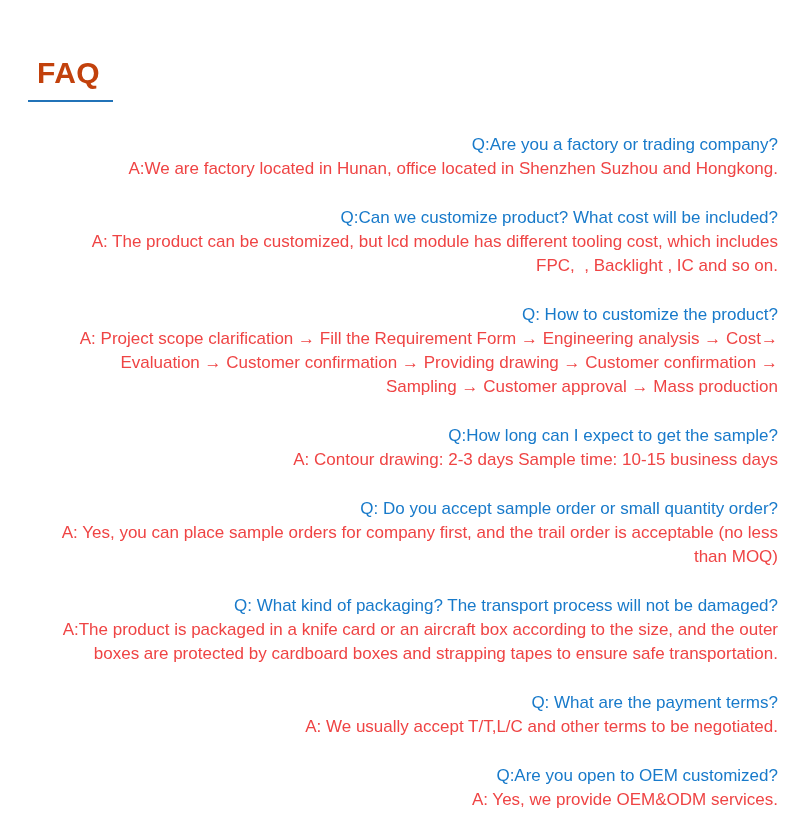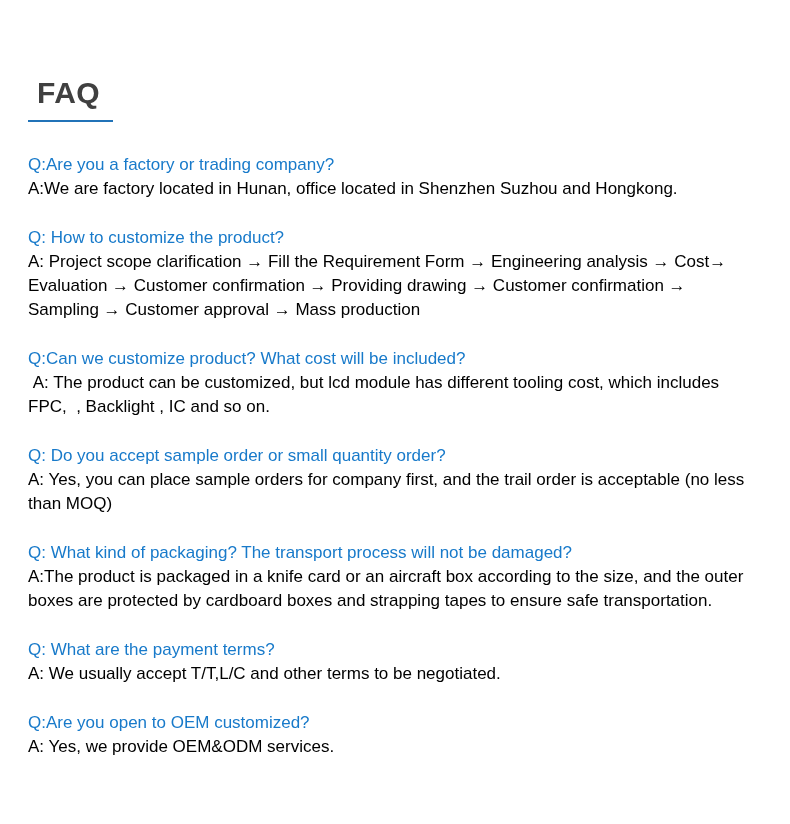--- a/index.html
+++ b/index.html
@@ -16,48 +16,48 @@
     overflow: hidden;
     font-family: "Liberation Sans", "DejaVu Sans", sans-serif;
   }
   .header {
     padding: 57px 0 0 37px;
   }
   .faq-title {
     font-size: 30px;
     line-height: 31px;
     font-weight: 700;
-    color: #404040;
+    color: #c2410c;
     letter-spacing: 0.5px;
-    margin-top: 20px;
   }
   .faq-title-underline {
     margin: 12px 0 0 28px;
     width: 85px;
     height: 2px;
     background: #2173b8;
   }
   .faq-list {
     padding: 31px 12px 0 28px;
   }
   .faq-item {
     margin: 0 0 25px 0;
+    text-align: right;
   }
   .faq-question {
     margin: 0;
     font-size: 17px;
     line-height: 24px;
     color: #187aca;
     white-space: pre-wrap;
   }
   .faq-answer {
     margin: 0;
     font-size: 17px;
     line-height: 24px;
-    color: #000000;
+    color: #ef4444;
     white-space: pre-wrap;
   }
 </style>
 </head>
 <body>
 
 <div class="page">
 
   <div class="header">
     <div class="faq-title">FAQ</div>
@@ -65,32 +65,36 @@
   <div class="faq-title-underline"></div>
 
   <div class="faq-list">
 
     <div class="faq-item">
       <p class="faq-question">Q:Are you a factory or trading company?</p>
       <p class="faq-answer">A:We are factory located in Hunan, office located in Shenzhen Suzhou and Hongkong.</p>
     </div>
 
     <div class="faq-item">
+      <p class="faq-question">Q:Can we customize product? What cost will be included?</p>
+      <p class="faq-answer"> A: The product can be customized, but lcd module has different tooling cost, which includes
+FPC,  , Backlight , IC and so on.</p>
+    </div>
+
+    <div class="faq-item">
       <p class="faq-question">Q: How to customize the product?</p>
       <p class="faq-answer">A: Project scope clarification → Fill the Requirement Form → Engineering analysis → Cost→
 Evaluation → Customer confirmation → Providing drawing → Customer confirmation →
 Sampling → Customer approval → Mass production</p>
     </div>
 
     <div class="faq-item">
-      <p class="faq-question">Q:Can we customize product? What cost will be included?</p>
-      <p class="faq-answer"> A: The product can be customized, but lcd module has different tooling cost, which includes
-FPC,  , Backlight , IC and so on.</p>
+      <p class="faq-question">Q:How long can I expect to get the sample?</p>
+      <p class="faq-answer">A: Contour drawing: 2-3 days Sample time: 10-15 business days</p>
     </div>
-
 
     <div class="faq-item">
       <p class="faq-question">Q: Do you accept sample order or small quantity order?</p>
       <p class="faq-answer">A: Yes, you can place sample orders for company first, and the trail order is acceptable (no less
 than MOQ)</p>
     </div>
 
     <div class="faq-item">
       <p class="faq-question">Q: What kind of packaging? The transport process will not be damaged?</p>
       <p class="faq-answer">A:The product is packaged in a knife card or an aircraft box according to the size, and the outer

